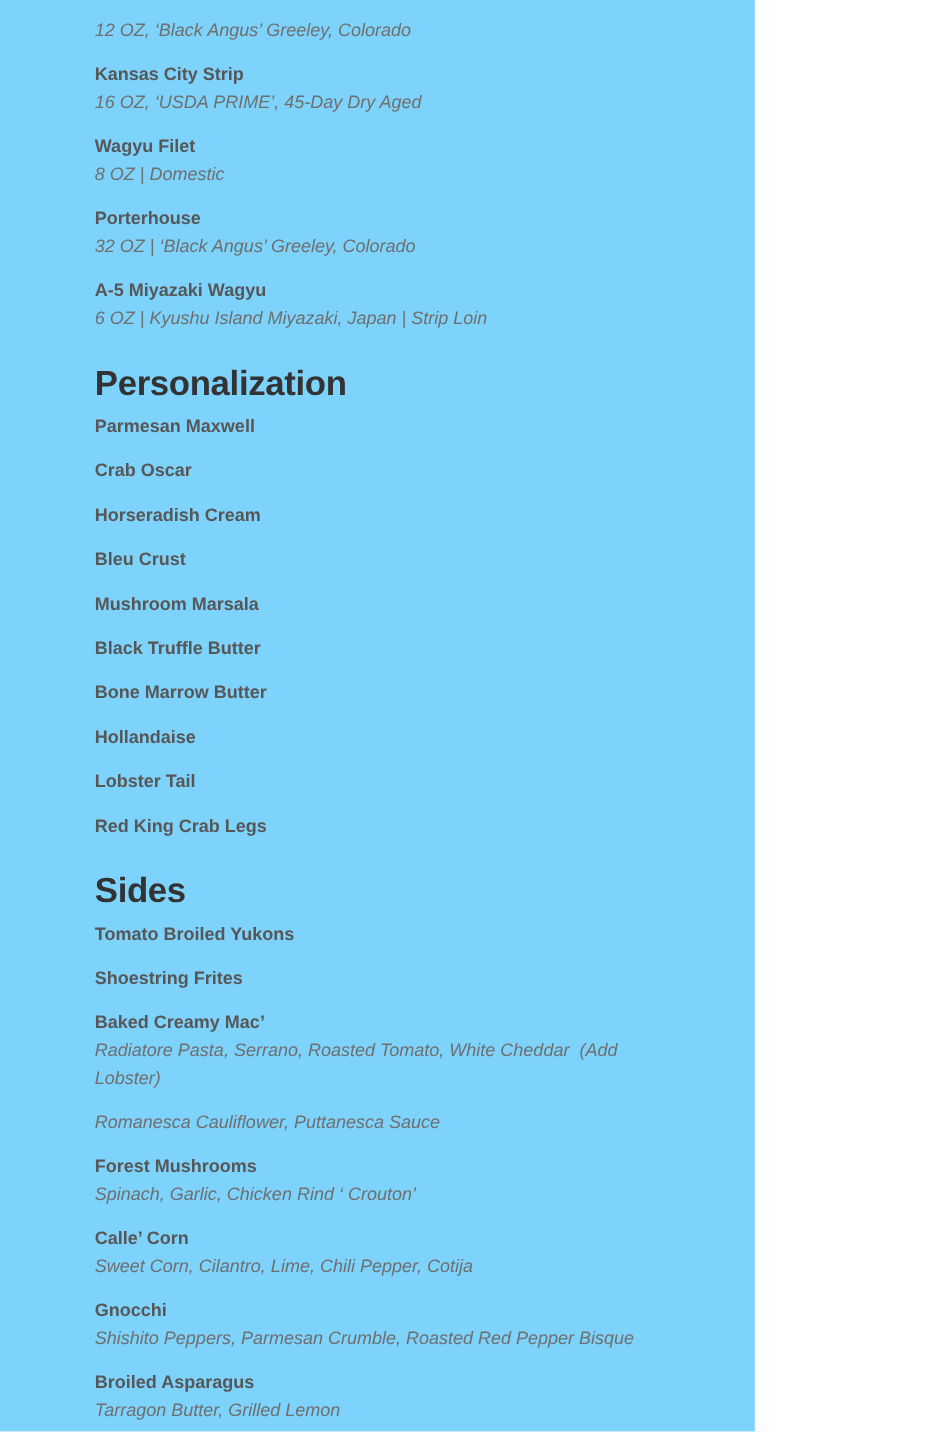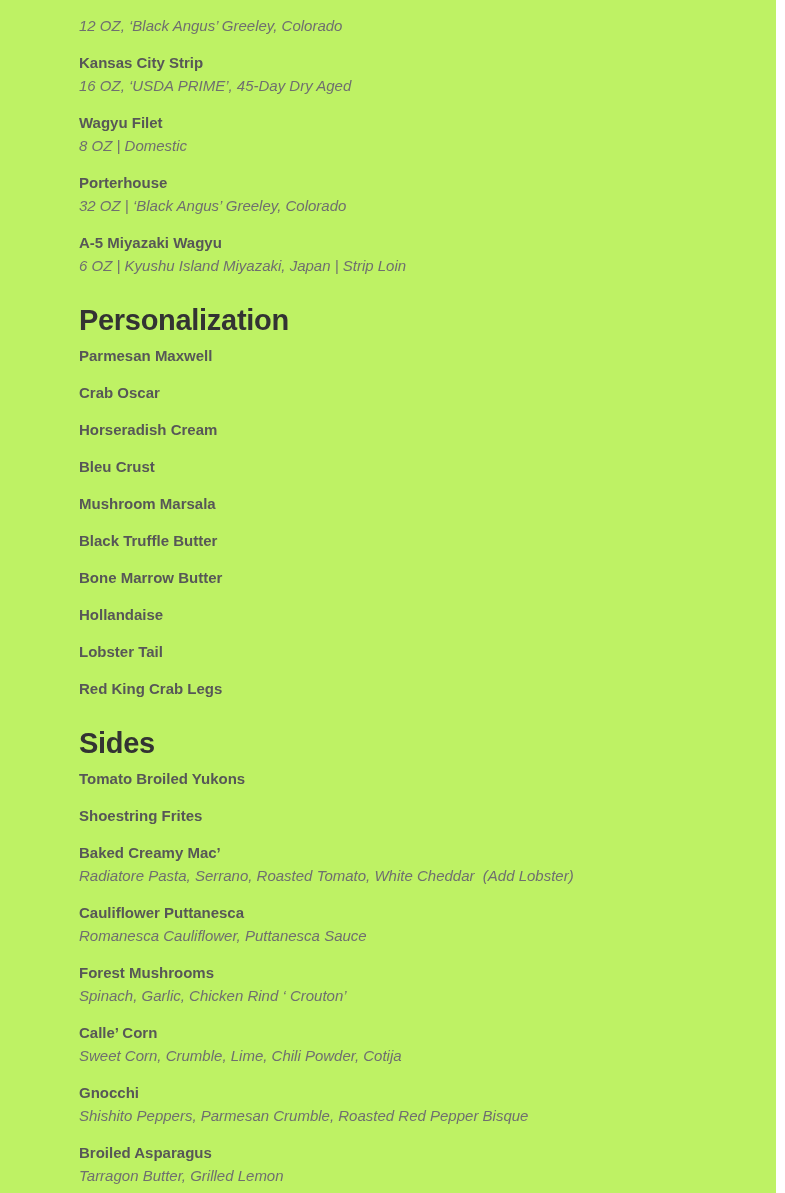--- a/index.html
+++ b/index.html
@@ -1,22 +1,22 @@
 <!DOCTYPE html>
 <html><head>
 <meta charset="utf-8">
 <style>
   html, body { margin: 0; padding: 0; background: #ffffff; }
   .page {
-    width: 776px;
+    width: 629px;
     height: 1193px;
     box-sizing: border-box;
     padding: 14px 60px 0 79px;
     overflow: hidden;
-    background: #bef264;
+    background: #7dd3fc;
     font-family: "Liberation Sans", sans-serif;
   }
   .menu-item { padding-bottom: 14px; }
   .item-name {
     font-size: 15px;
     font-weight: 700;
     color: #575757;
     line-height: 23px;
   }
   .item-name.em { }
@@ -104,30 +104,29 @@
       <div class="item-name">Tomato Broiled Yukons</div>
     </div>
     <div class="menu-item">
       <div class="item-name">Shoestring Frites</div>
     </div>
     <div class="menu-item">
       <div class="item-name">Baked Creamy Mac’</div>
       <div class="item-desc">Radiatore Pasta, Serrano, Roasted Tomato, White Cheddar  (Add Lobster)</div>
     </div>
     <div class="menu-item">
-      <div class="item-name">Cauliflower Puttanesca</div>
       <div class="item-desc">Romanesca Cauliflower, Puttanesca Sauce</div>
     </div>
     <div class="menu-item">
       <div class="item-name">Forest Mushrooms</div>
       <div class="item-desc">Spinach, Garlic, Chicken Rind ‘ Crouton’</div>
     </div>
     <div class="menu-item">
       <div class="item-name">Calle’ Corn</div>
-      <div class="item-desc">Sweet Corn, Crumble, Lime, Chili Powder, Cotija</div>
+      <div class="item-desc">Sweet Corn, Cilantro, Lime, Chili Pepper, Cotija</div>
     </div>
     <div class="menu-item">
       <div class="item-name em">Gnocchi</div>
       <div class="item-desc">Shishito Peppers, Parmesan Crumble, Roasted Red Pepper Bisque</div>
     </div>
     <div class="menu-item">
       <div class="item-name em">Broiled Asparagus</div>
       <div class="item-desc">Tarragon Butter, Grilled Lemon</div>
     </div>
   </section>

